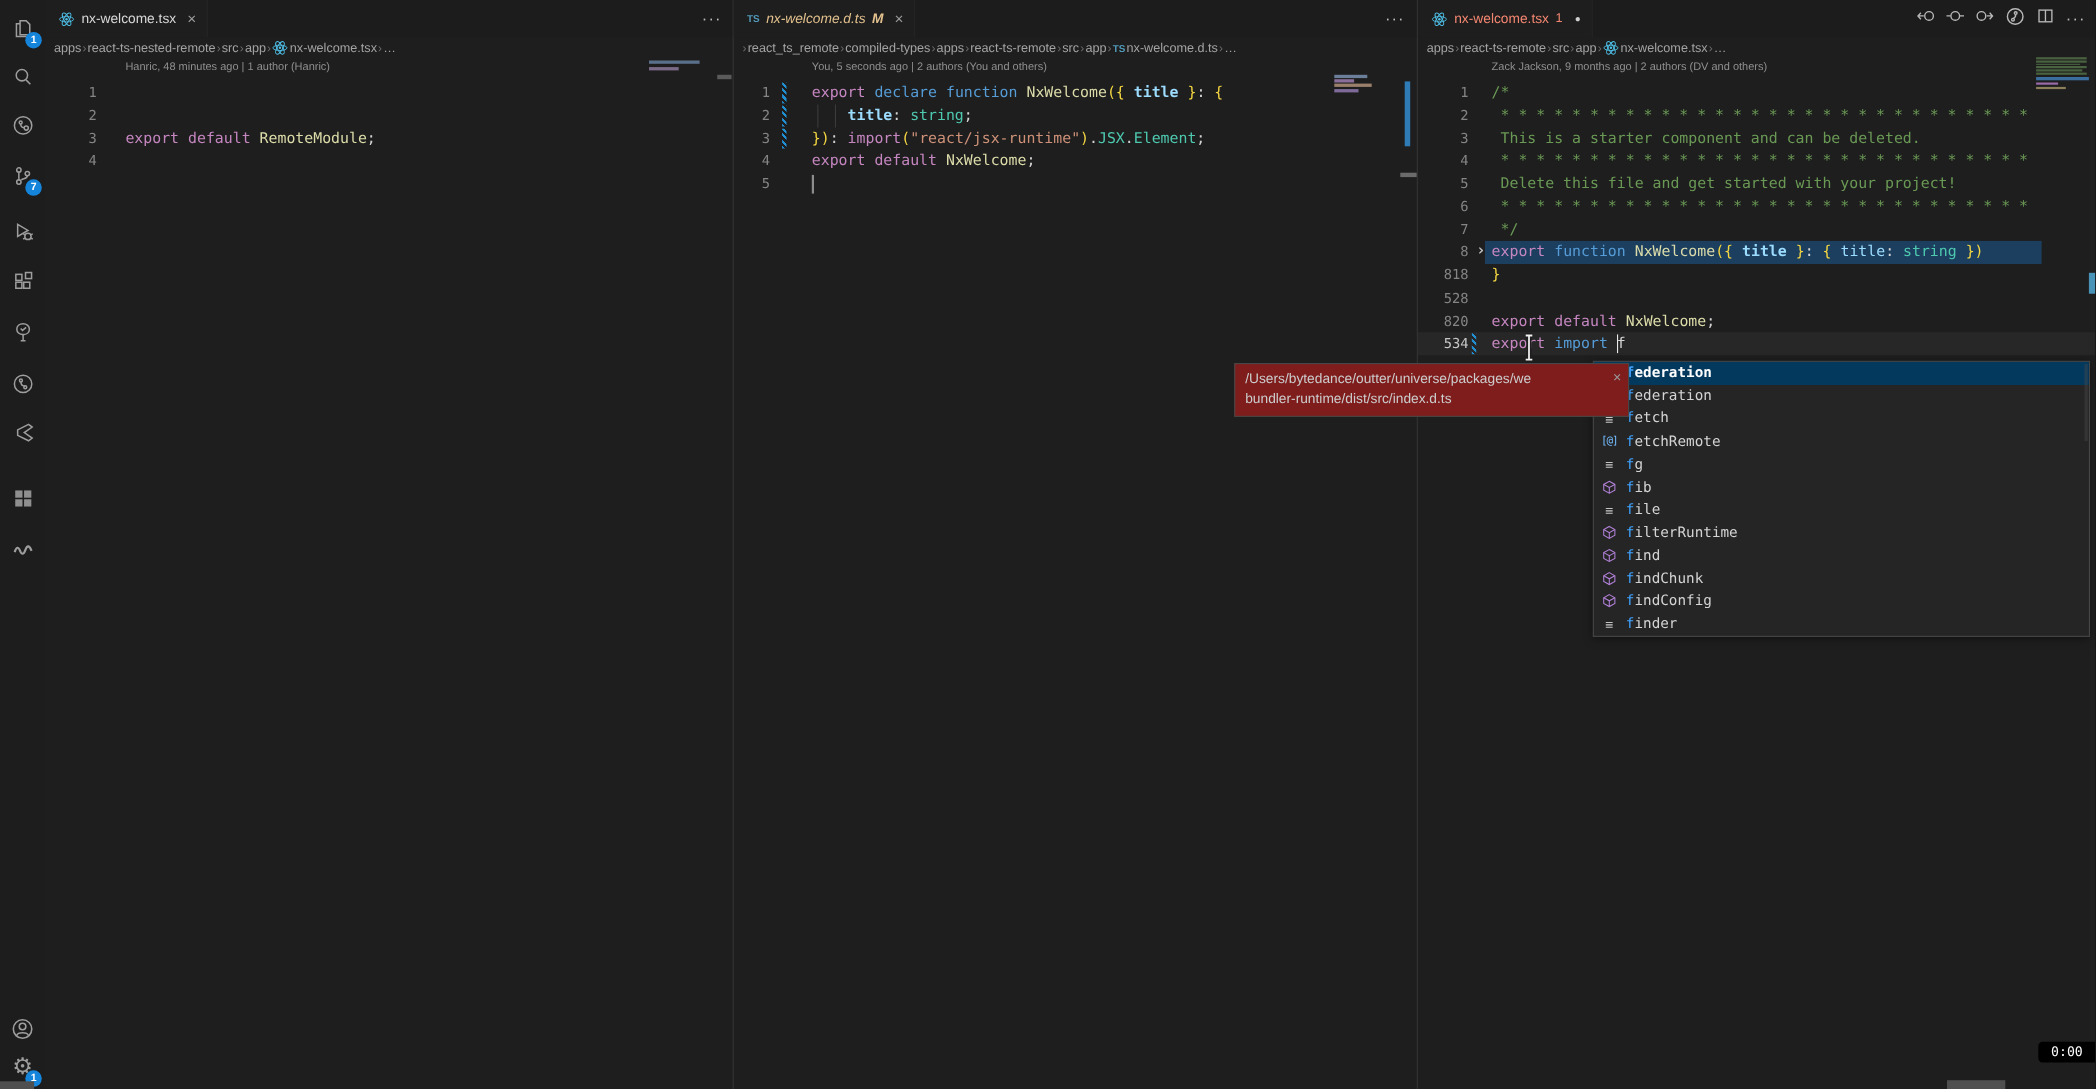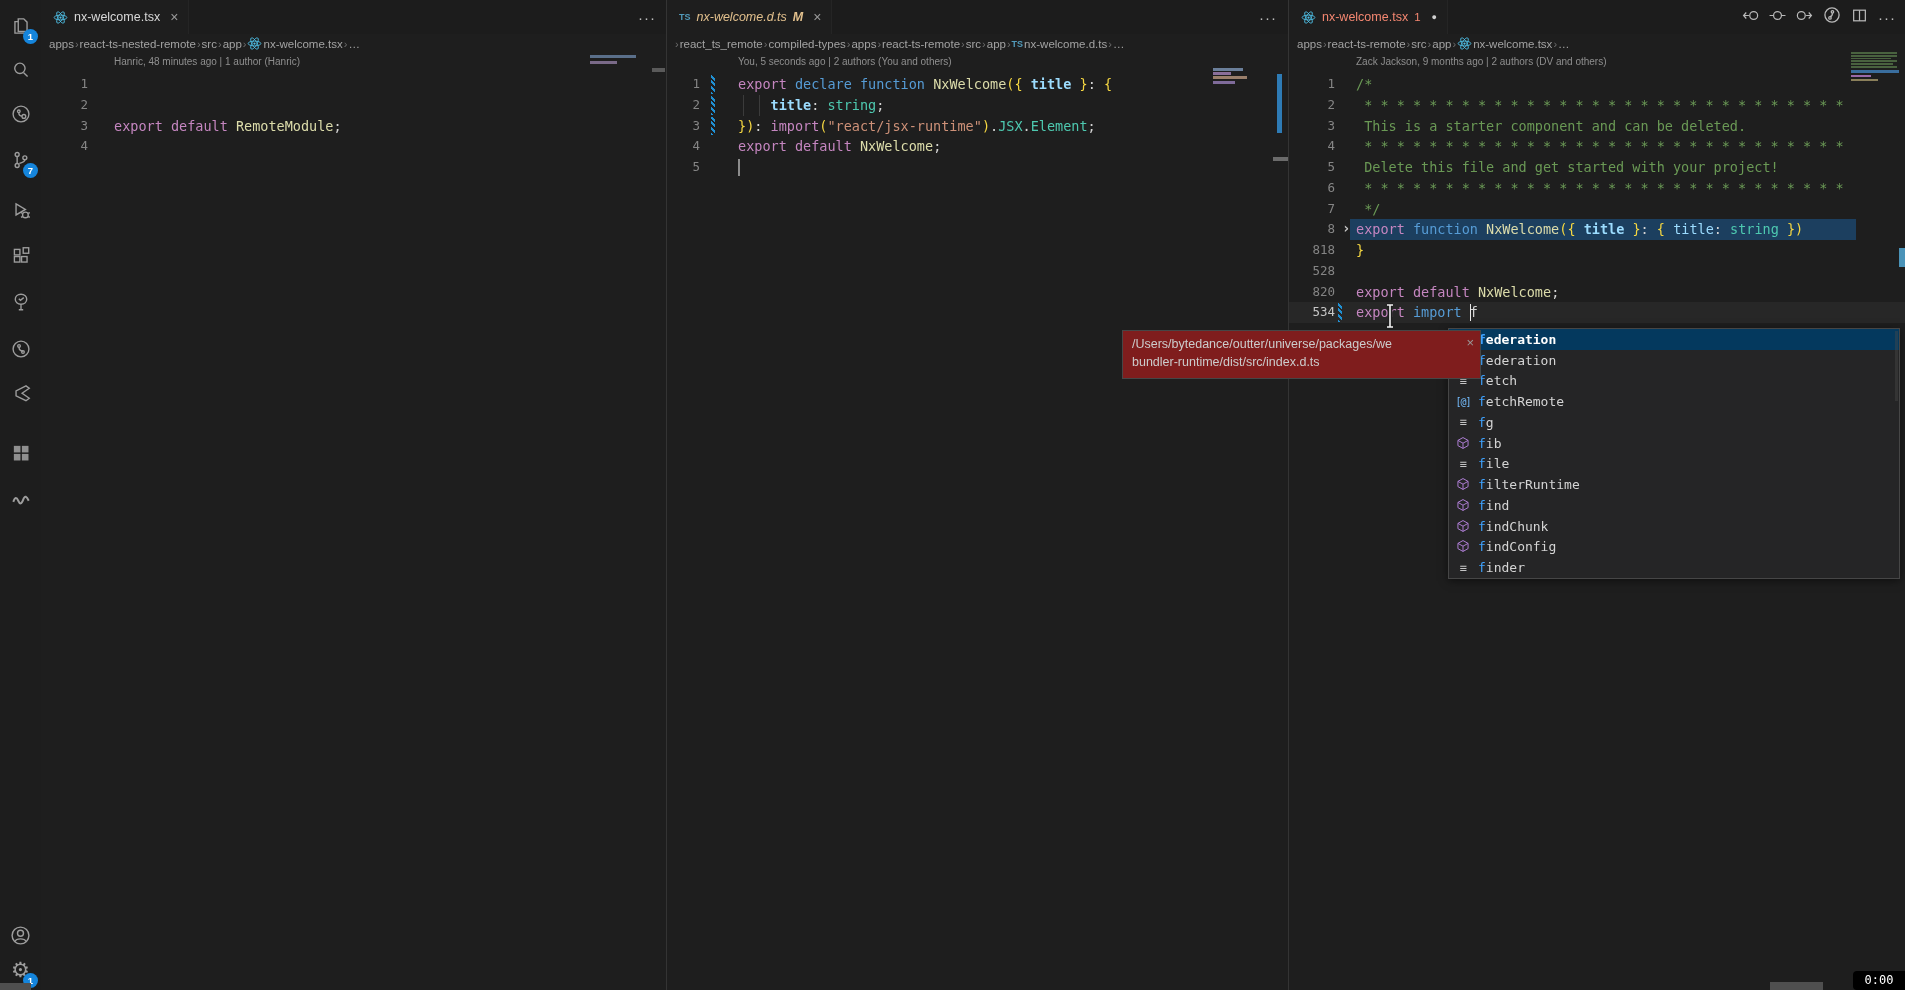--- a/index.html
+++ b/index.html
@@ -64,21 +64,21 @@
   .sg-icon.misc{color:#75beff;font-size:10px;letter-spacing:-1px;}
   .sg-icon svg{stroke:#b180d7;fill:none;stroke-width:1.1;vertical-align:-2px;}
   .sg-match{color:var(--match);}
   #sg-scroll{position:absolute;right:1px;top:2px;width:3px;height:70px;background:#4a4a4a66;}
   
   #doctip{position:absolute;left:1122px;top:330px;width:326px;height:43px;background:#7f1d1d;border:1px solid #464646;
           font-size:12.5px;color:#cccccc;padding:4px 22px 0 9px;line-height:18px;overflow:hidden;white-space:nowrap;}
   #doctip .close{position:absolute;right:6px;top:3px;color:#9a9a9a;font-size:13px;cursor:pointer;}
   
   #ibeam{position:absolute;left:1383px;top:303px;}
-  #timer{position:absolute;left:1853px;top:971px;width:52px;height:19px;background:#000;border-radius:4px 0 0 4px;
+  #timer{position:absolute;left:1853px;top:947px;width:52px;height:19px;background:#000;border-radius:4px 0 0 4px;
          color:#fff;font-family:"DejaVu Sans Mono",monospace;font-size:12px;text-align:center;line-height:19px;}
   .frag{position:absolute;background:#4f4f4f;}
   .ticon{font-weight:bold;font-size:9px;color:#519aba;font-family:"Liberation Sans",sans-serif;}
 </style>
 </head>
 <body>
 
 <div id="root" style="--bg: #1e1e1e; --kw: #C586C0; --kw2: #569CD6; --fn: #DCDCAA; --vr: #9CDCFE; --ty: #4EC9B0; --st: #CE9178; --pl: #D4D4D4; --cm: #6A9955; --br: #F5D742; --badge: #1585dc; --match: #3FA3FF; --sel_bg: #04395E; --tab_mod: #E2C08D; --tab_err: #F48771; --lens: #8f8f8f; --crumb: #a3a3a3; --num: #858585; --num_active: #c6c6c6; --hl8: #1c3f5f; --dirty: #2090d3;">
 
   <div id="activitybar">

